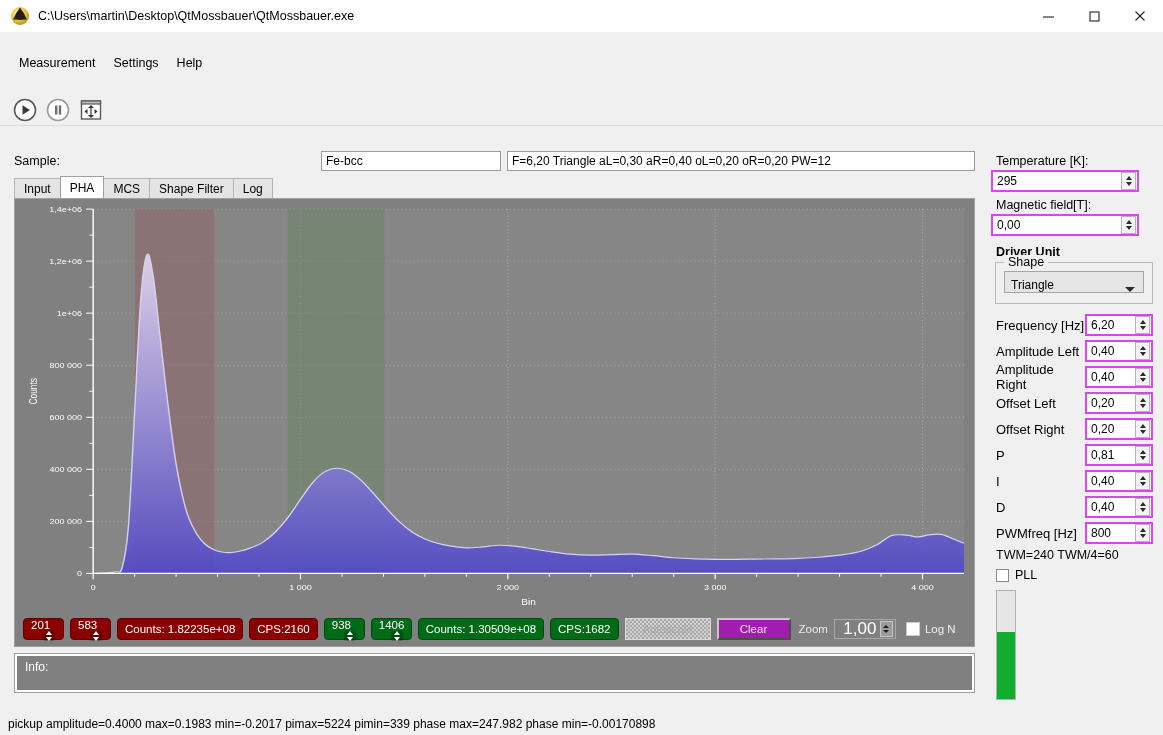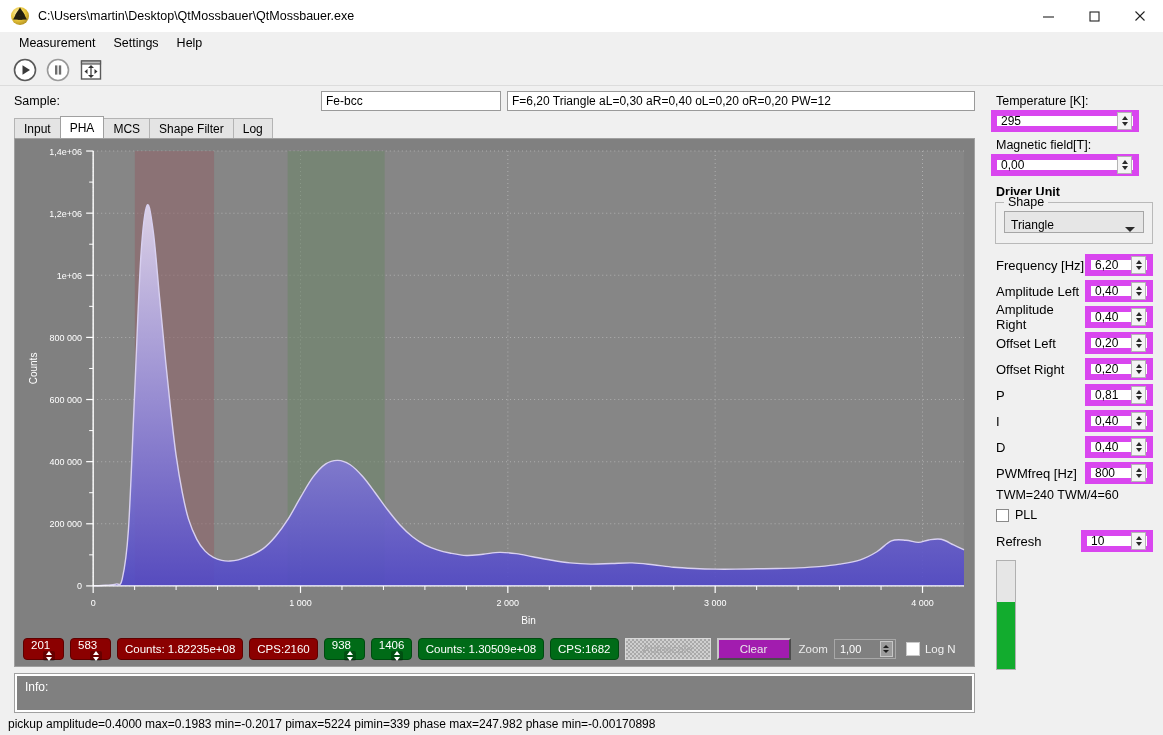--- a/index.html
+++ b/index.html
@@ -5,21 +5,21 @@
   * { box-sizing: border-box; }
   html, body { margin:0; padding:0; }
   body {
     width:1163px; height:735px;
     font-family:"Liberation Sans", sans-serif;
     font-size:12px;
     background:#f0f0f0;
     color:#000;
     overflow:hidden;
   }
-  .window { width:1163px; height:735px; display:flex; flex-direction:column; background:#f0f0f0; }
+  .window { width:1163px; height:735px; display:flex; flex-direction:column; background:#f0f0f0;gap:20px; }
 
   
   .titlebar { height:32px; display:flex; align-items:center; background:#ffffff; flex:0 0 32px; }
   .title-icon { width:18px; height:18px; margin-left:11px; margin-right:9px; border-radius:50%;
     background:radial-gradient(circle at 40% 35%, #fff1b0 0%, #e8c53a 45%, #8a6a10 100%);
     position:relative; overflow:hidden; flex:0 0 18px; }
   .title-icon i { position:absolute; left:50%; top:50%; width:0; height:0; }
   .title-icon i:before, .title-icon i:after, .title-icon u:before {
     content:""; position:absolute; width:0; height:0;
     border-left:5px solid transparent; border-right:5px solid transparent;
@@ -93,40 +93,40 @@
               border-right-color:#4c4c4c; border-bottom-color:#4c4c4c; }
   .btn-checkered { height:22px; width:86px; display:flex; align-items:center; justify-content:center;
               font-size:11.5px; color:#a8a8a8; border:1px solid #d9d9d9;
               background-color:#cfcfcf;
               background-image:
                 linear-gradient(45deg,#a9a9a9 25%,transparent 25%,transparent 75%,#a9a9a9 75%),
                 linear-gradient(45deg,#a9a9a9 25%,transparent 25%,transparent 75%,#a9a9a9 75%);
               background-size:4px 4px; background-position:0 0, 2px 2px; }
   .zoomlabel { font-size:11.5px; color:#eaeaea; margin-left:2px; }
   .zoomspin { height:20px; width:62px; background:#808080; border:1px solid #a8a8a8;
-              display:flex; align-items:center; padding:0 2px 0 5px; font-size:11px; color:#fff; }
+              display:flex; align-items:center; padding:0 2px 0 5px; font-size:17px; color:#fff;text-align:center; }
   .zoomspin .val { flex:1; }
   .zoomspin .sa { width:13px; height:16px; background:#9b9b9b; border:1px solid #c7c7c7;
                   display:flex; flex-direction:column; align-items:center; justify-content:center; gap:2px; }
   .zoomspin .sa b { display:block; width:0; height:0; border-left:3px solid transparent;
                     border-right:3px solid transparent; }
   .zoomspin .sa b.up { border-bottom:3.5px solid #1d1d1d; }
   .zoomspin .sa b.dn { border-top:3.5px solid #1d1d1d; }
   .logn { display:flex; align-items:center; gap:5px; font-size:11.5px; color:#f0f0f0; margin-left:4px; }
   .chk { width:14px; height:14px; background:#fff; border:1px solid #c9c9c9; }
 
   
   .infowrap { margin:6px 10px 0 14px; height:36px; border:1px solid #a0a0a0; background:#fff;
               padding:2px; flex:0 0 40px; }
   .infobox { width:100%; height:100%; background:#808080; color:#fff; font-size:12px;
              padding:4px 8px; }
 
   
   .rlabel { font-size:12.5px; margin:0 0 2px 5px; }
-  .rspin { height:22px; border:6px solid #d946ef; background:#fff; display:flex; align-items:center;
+  .rspin { height:22px; border:2px solid #d946ef; background:#fff; display:flex; align-items:center;
            padding:0 1px 0 4px; font-size:12px; }
   .rspin .val { flex:1; }
   .rspin .sa { width:15px; height:18px; border:1px solid #b4b4b4; background:#f4f4f4;
                display:flex; flex-direction:column; align-items:center; justify-content:center; gap:2px; }
   .rspin .sa b { display:block; width:0; height:0; border-left:3px solid transparent;
                  border-right:3px solid transparent; }
   .rspin .sa b.up { border-bottom:4px solid #2a2a2a; }
   .rspin .sa b.dn { border-top:4px solid #2a2a2a; }
   .full { width:148px; }
   .rhead { font-size:12.5px; font-weight:bold; margin:9px 0 3px 5px; }
@@ -499,30 +499,20 @@
         </span>
       </div>
 
       <div class="plainrow">TWM=240 TWM/4=60</div>
 
       <div class="chkrow">
         <span class="chkbox"></span>
         <span>PLL</span>
       </div>
 
-      <div class="frow">
-        <span class="fl">Refresh</span>
-        <span class="rspin" style="width:72px;flex:0 0 72px">
-          <span class="val">10</span>
-          <span class="sa">
-              <b class="up"></b>
-              <b class="dn"></b>
-            </span>
-        </span>
-      </div>
 
       <div class="vbar">
         <div class="fill" id="level-fill" style="height: 62%; background: rgb(18, 172, 46);"></div>
       </div>
 
     </div>
   </div>
 
   <div class="statusbar">pickup amplitude=0.4000 max=0.1983  min=-0.2017  pimax=5224  pimin=339 phase max=247.982  phase min=-0.00170898</div>
 

